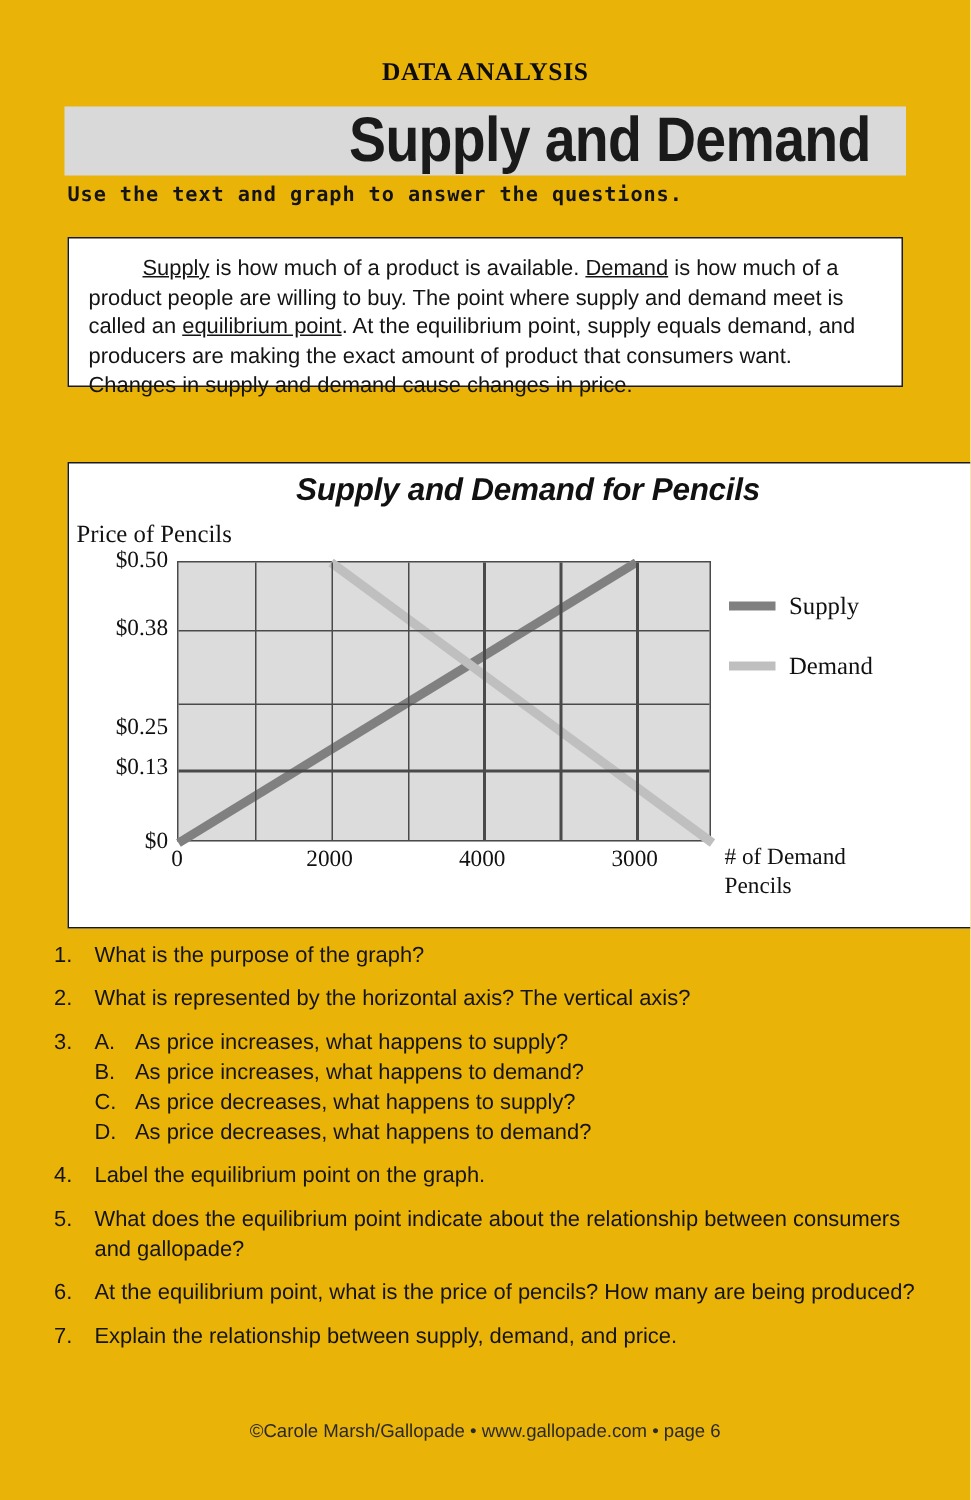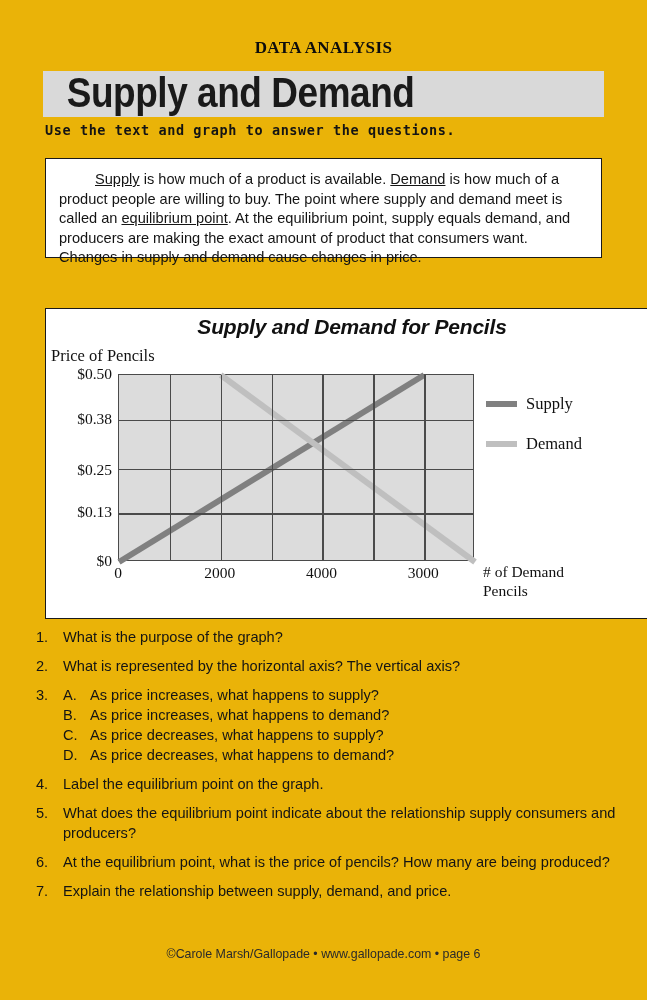--- a/index.html
+++ b/index.html
@@ -31,21 +31,21 @@
   .title-banner {
     position: absolute;
     top: 71px; left: 43px;
     width: 561px; height: 46px;
     background: #d9d9d9;
   }
   .title-banner .title-text {
     position: absolute;
     top: 50%; left: 0; width: 100%;
     transform: translateY(-52%);
-    text-align: left;
+    text-align: right;
     font-family: "Liberation Sans Narrow", "Liberation Sans", sans-serif;
     font-weight: bold;
     font-size: 42px;
     line-height: 42px;
     letter-spacing: -0.5px;
     color: #1a1a1a;
     transform-origin: center;
   }
   .title-inner {
     display: inline-block;
@@ -254,21 +254,21 @@
     <p><span class="u">Supply</span><span> is how much of a product is available.  </span><span class="u">Demand</span><span> is how much of a product people are willing to buy.  The point where supply and demand meet is called an </span><span class="u">equilibrium point</span><span>.  At the equilibrium point, supply equals demand, and producers are making the exact amount of product that consumers want.  Changes in supply and demand cause changes in price.</span></p>
   </div>
 
   <div class="chartbox">
     <div class="chart-title">Supply and Demand for Pencils</div>
     <div class="ylabel-top">Price of Pencils</div>
 
     <div class="ytick-wrap">
         <div class="ytick" style="top: -9px; width: 60px;">$0.50</div>
         <div class="ytick" style="top: 35.88px; width: 60px;">$0.38</div>
-        <div class="ytick" style="top: 87px; width: 60px;">$0.25</div>
+        <div class="ytick" style="top: 102px; width: 60px;">$0.25</div>
         <div class="ytick" style="top: 129.38px; width: 60px;">$0.13</div>
         <div class="ytick" style="top: 178px; width: 60px;">$0</div>
       </div>
 
     <div class="plot">
       <svg id="plot-svg" width="356" height="187" viewBox="0 0 356 187">
           <polyline points="0,187 305.1428571428571,0" fill="none" stroke="#808080" stroke-width="6" stroke-linecap="butt"></polyline>
           <polyline points="101.71428571428571,0 356,187" fill="none" stroke="#bfbfbf" stroke-width="6" stroke-linecap="butt"></polyline>
         </svg>
     <div class="gridline-v" style="left: 50.8571px;"></div>
@@ -344,21 +344,21 @@
       </div>
       <div class="qrow">
         <div class="qnum">4.</div>
         <div class="qtext">
           <div>Label the equilibrium point on the graph.</div>
         </div>
       </div>
       <div class="qrow">
         <div class="qnum">5.</div>
         <div class="qtext">
-          <div>What does the equilibrium point indicate about the relationship supply consumers and producers?</div>
+          <div>What does the equilibrium point indicate about the relationship between consumers and gallopade?</div>
         </div>
       </div>
       <div class="qrow">
         <div class="qnum">6.</div>
         <div class="qtext">
           <div>At the equilibrium point, what is the price of pencils?  How many are being produced?</div>
         </div>
       </div>
       <div class="qrow">
         <div class="qnum">7.</div>

